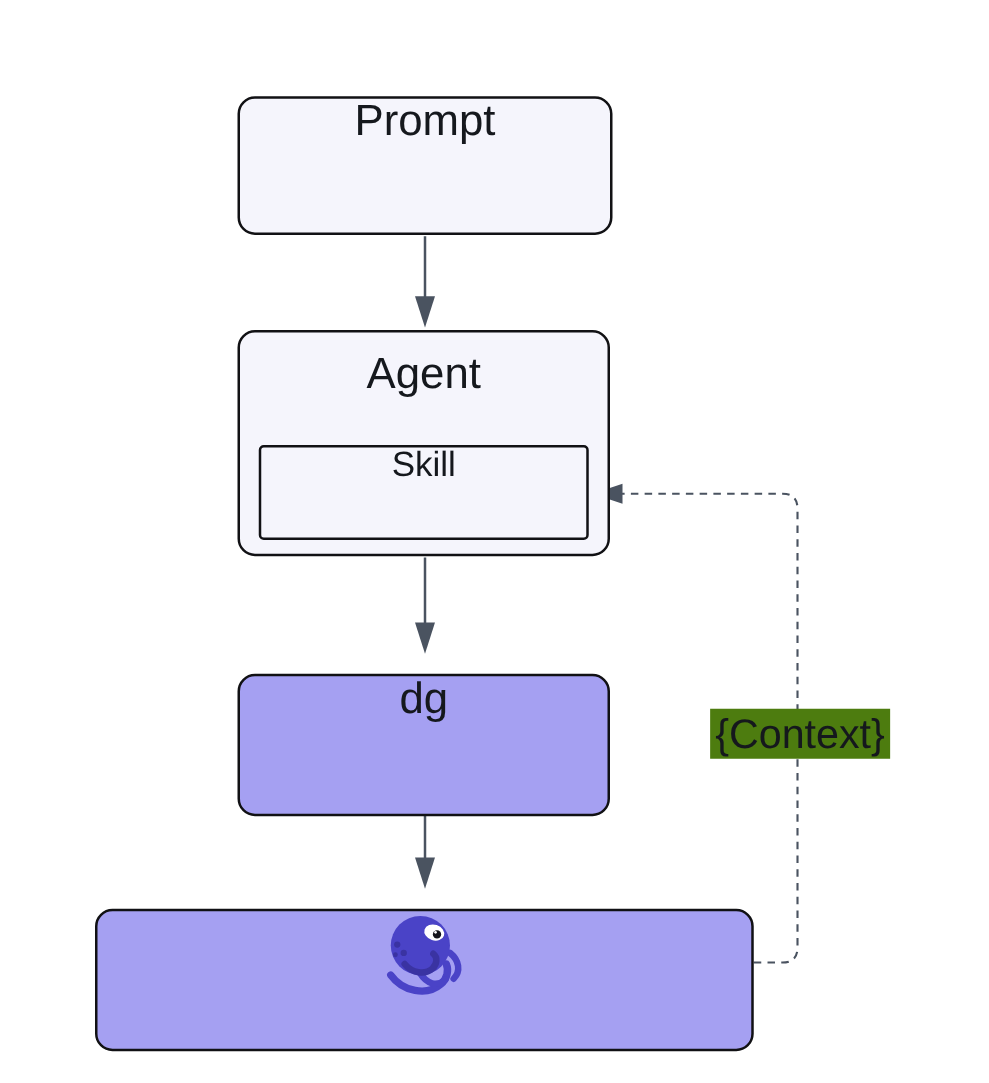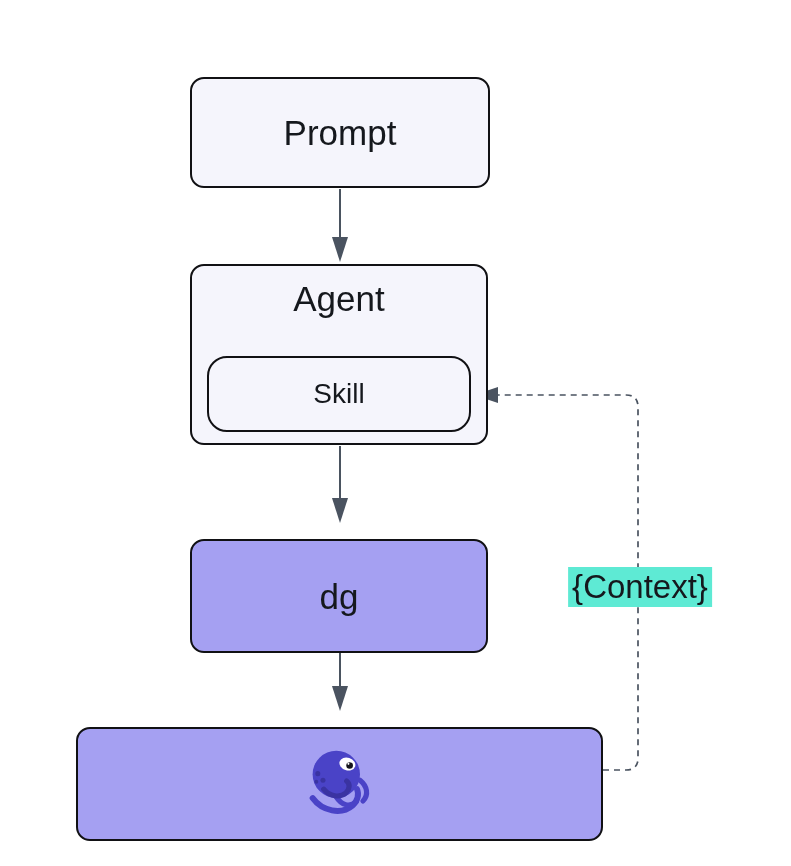--- a/index.html
+++ b/index.html
@@ -13,40 +13,40 @@
   }
   html,body{margin:0;padding:0;background:#ffffff;}
   .canvas{
     position:relative;width:791px;height:866px;background:#ffffff;
     font-family:"Liberation Sans",sans-serif;color:var(--text);overflow:hidden;
   }
   .overlay{position:absolute;left:0;top:0;width:791px;height:866px;pointer-events:none;}
   .node{
     position:absolute;box-sizing:border-box;
     border:2.5px solid var(--node-border);
-    display:flex;align-items:center;justify-content:center;
+    display:flex;justify-content:center;
   }
   .light{background:var(--node-light-bg);border-radius:14px;}
   .purple{background:var(--node-purple-bg);border-radius:14px;margin-top:14px;}
   .node-label{font-size:35px;line-height:1;}
   #node-prompt{left:190px;top:77px;width:300px;height:111px;}
   #node-agent{left:190px;top:264px;width:298px;height:181px;display:block;}
   .agent-title{
     position:absolute;left:0;top:0;right:0;height:65px;
     display:flex;align-items:center;justify-content:center;font-size:35px;
   }
   #node-skill{
-    left:15px;top:90px;width:264px;height:76px;border-radius:20px;
+    left:15px;top:90px;width:264px;height:76px;border-radius:4px;
   }
   #node-skill .node-label{font-size:28px;}
   #node-dg{left:190px;top:525px;width:298px;height:114px;}
   #node-engine{left:76px;top:713px;width:527px;height:114px;}
   .context-label{
     position:absolute;left:640px;top:567px;transform:translateX(-50%);
-    font-size:33px;line-height:1.1;background:#5eead4;padding:2px 4px;
+    font-size:33px;line-height:1.1;background:#4d7c0f;padding:2px 4px;
     white-space:nowrap;
   }
 </style>
 </head>
 <body>
 
 <div class="canvas">
 
   <svg class="overlay" viewBox="0 0 791 866" xmlns="http://www.w3.org/2000/svg">
 

